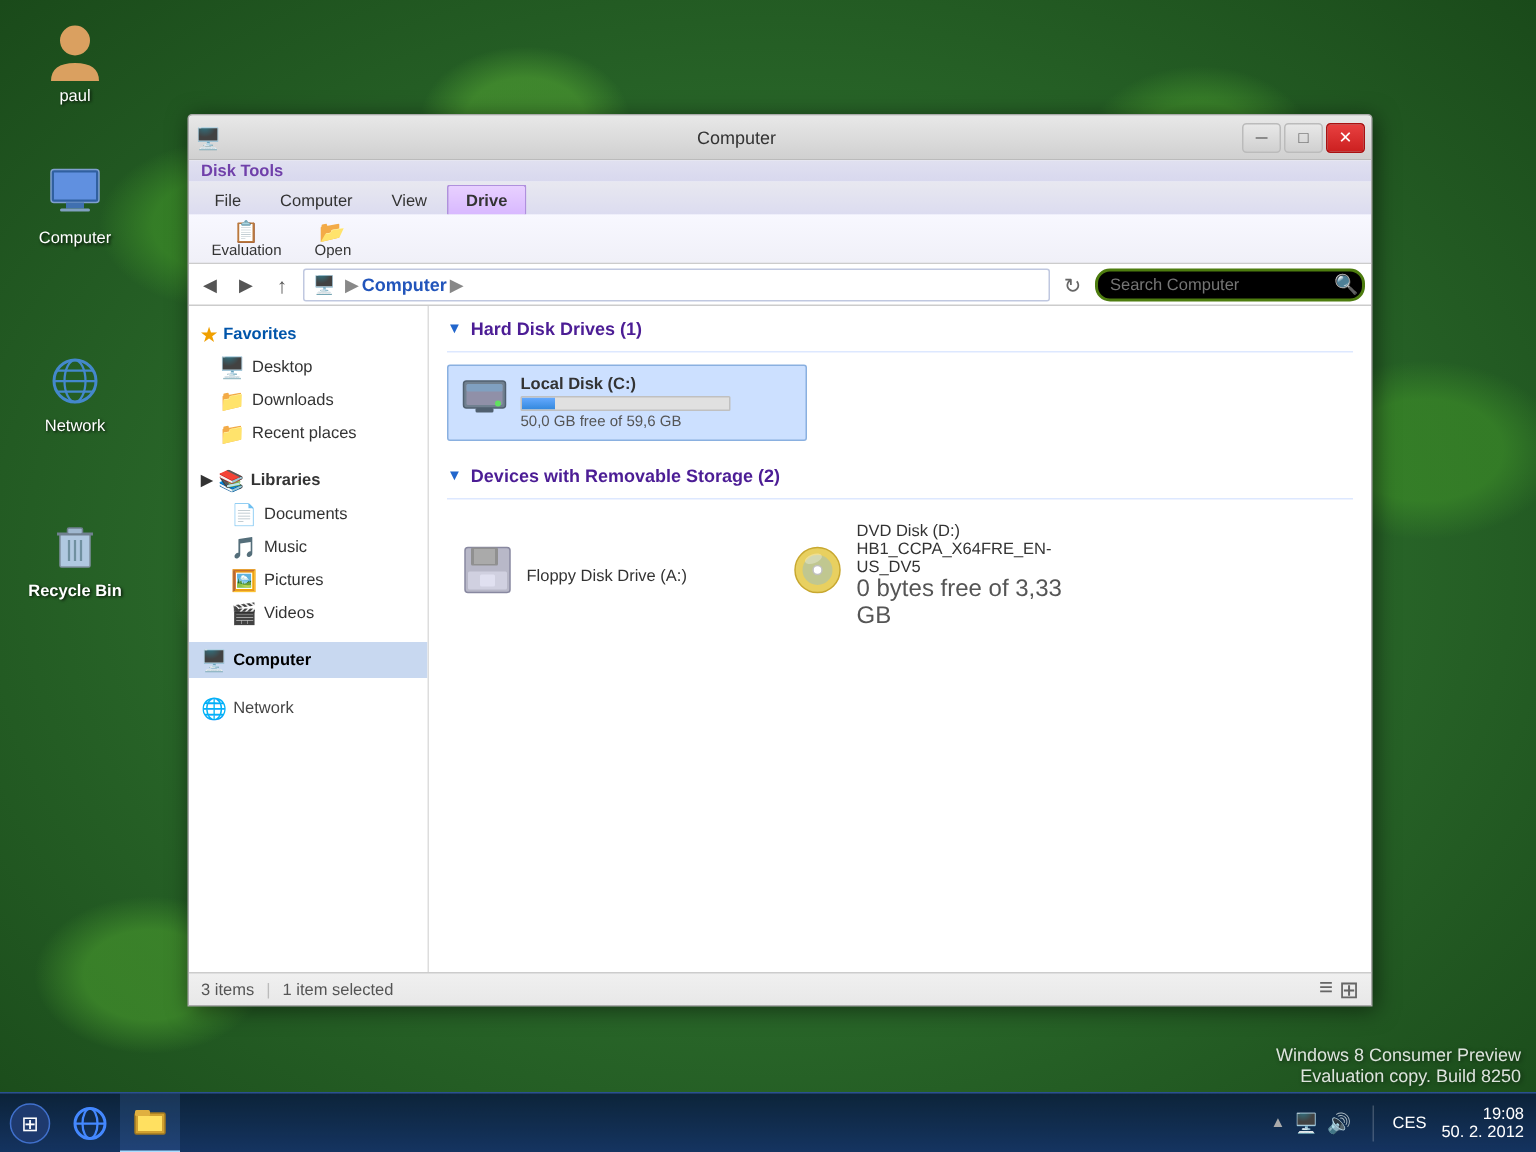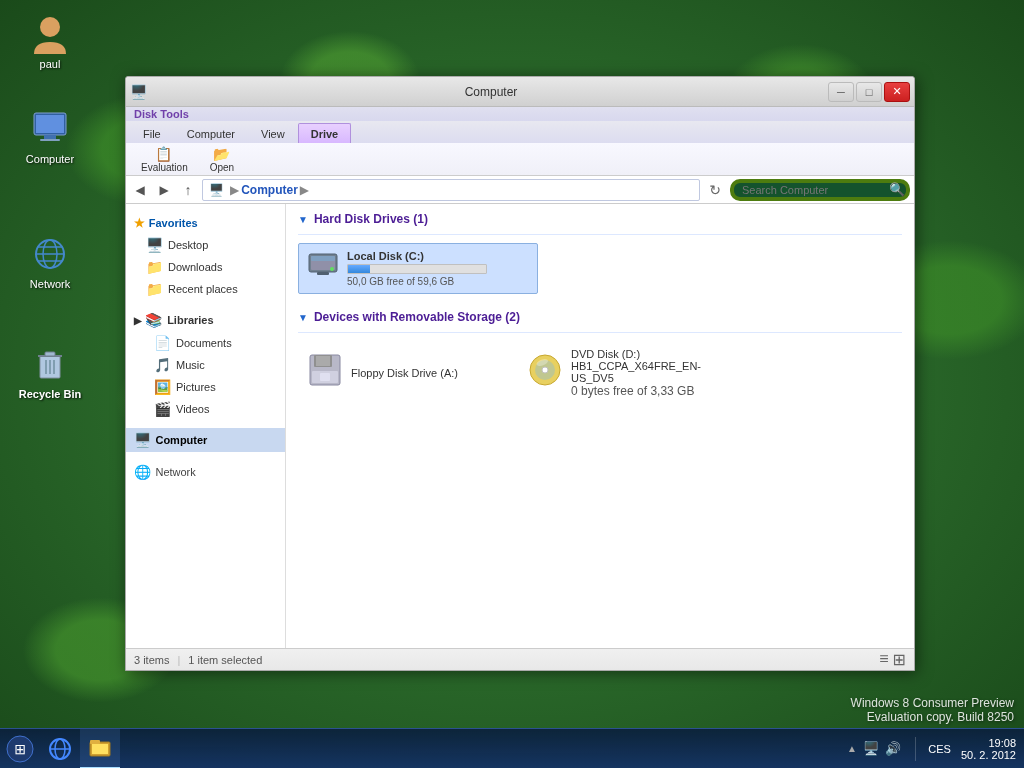--- a/index.html
+++ b/index.html
@@ -294,25 +294,25 @@
       justify-content: center;
       cursor: pointer;
       font-size: 14px;
       color: #666;
       border: 1px solid transparent;
       border-radius: 2px;
     }
     .search-box {
       width: 180px;
       height: 22px;
-      border: 4px solid #4d7c0f;
+      border: 2px solid #4d7c0f;
       border-radius: 10px;
       padding: 0 24px 0 8px;
       font-size: 11px;
-      background: #14532d;
+      background: #000000;
       color: #999;
       outline: none;
       position: relative;
     }
     .search-wrapper {
       position: relative;
       display: flex;
       align-items: center;
     }
     .search-icon-btn {
@@ -480,21 +480,21 @@
       gap: 8px;
       padding: 6px 8px;
       border: 1px solid transparent;
       border-radius: 2px;
       cursor: pointer;
       width: 200px;
     }
     .removable-icon { font-size: 30px; width: 36px; text-align: center; }
     .removable-info { display: flex; flex-direction: column; }
     .removable-name { font-size: 11px; color: #333; }
-    .removable-space { font-size: 12px; color: #555; }
+    .removable-space { font-size: 16px; color: #555; }
 
     
     .status-bar {
       height: 22px;
       background: linear-gradient(to bottom, #f0f0f0, #e8e8e8);
       border-top: 1px solid #ccc;
       display: flex;
       align-items: center;
       padding: 0 8px;
       font-size: 11px;

